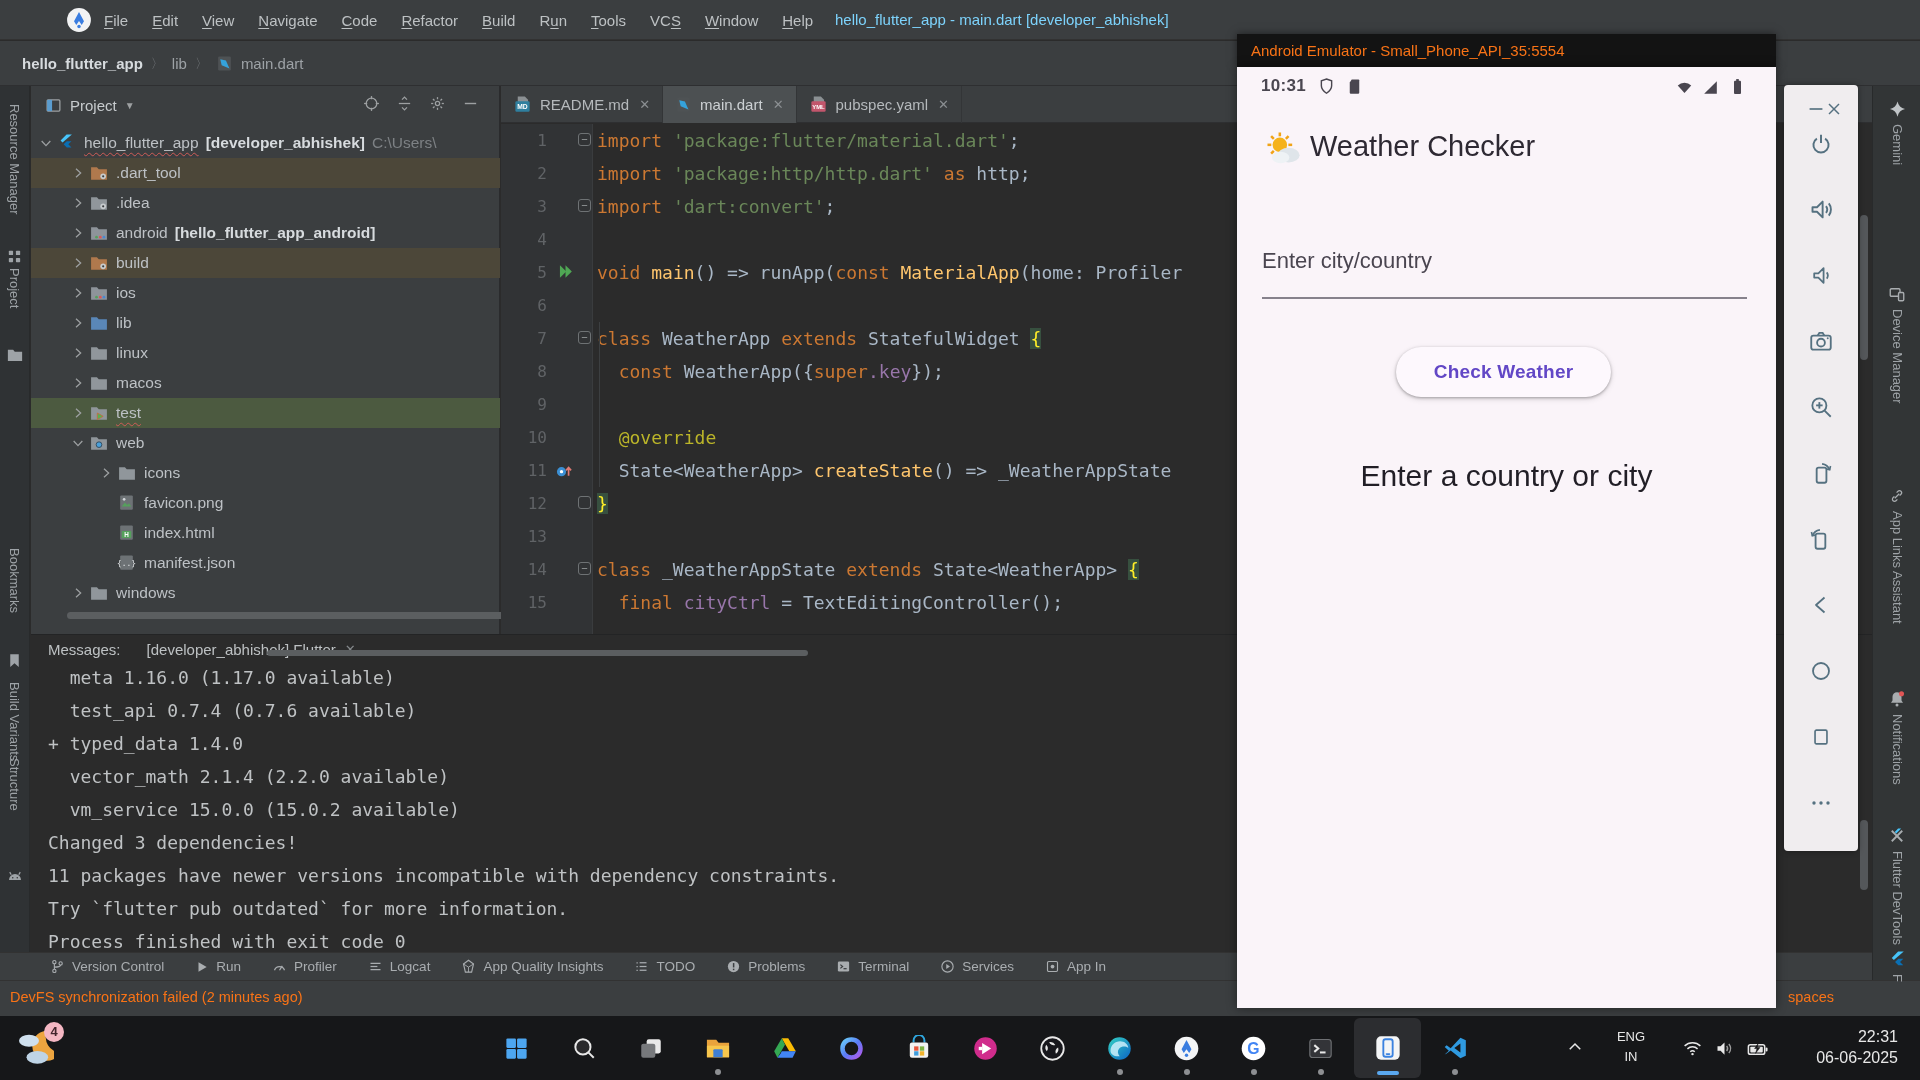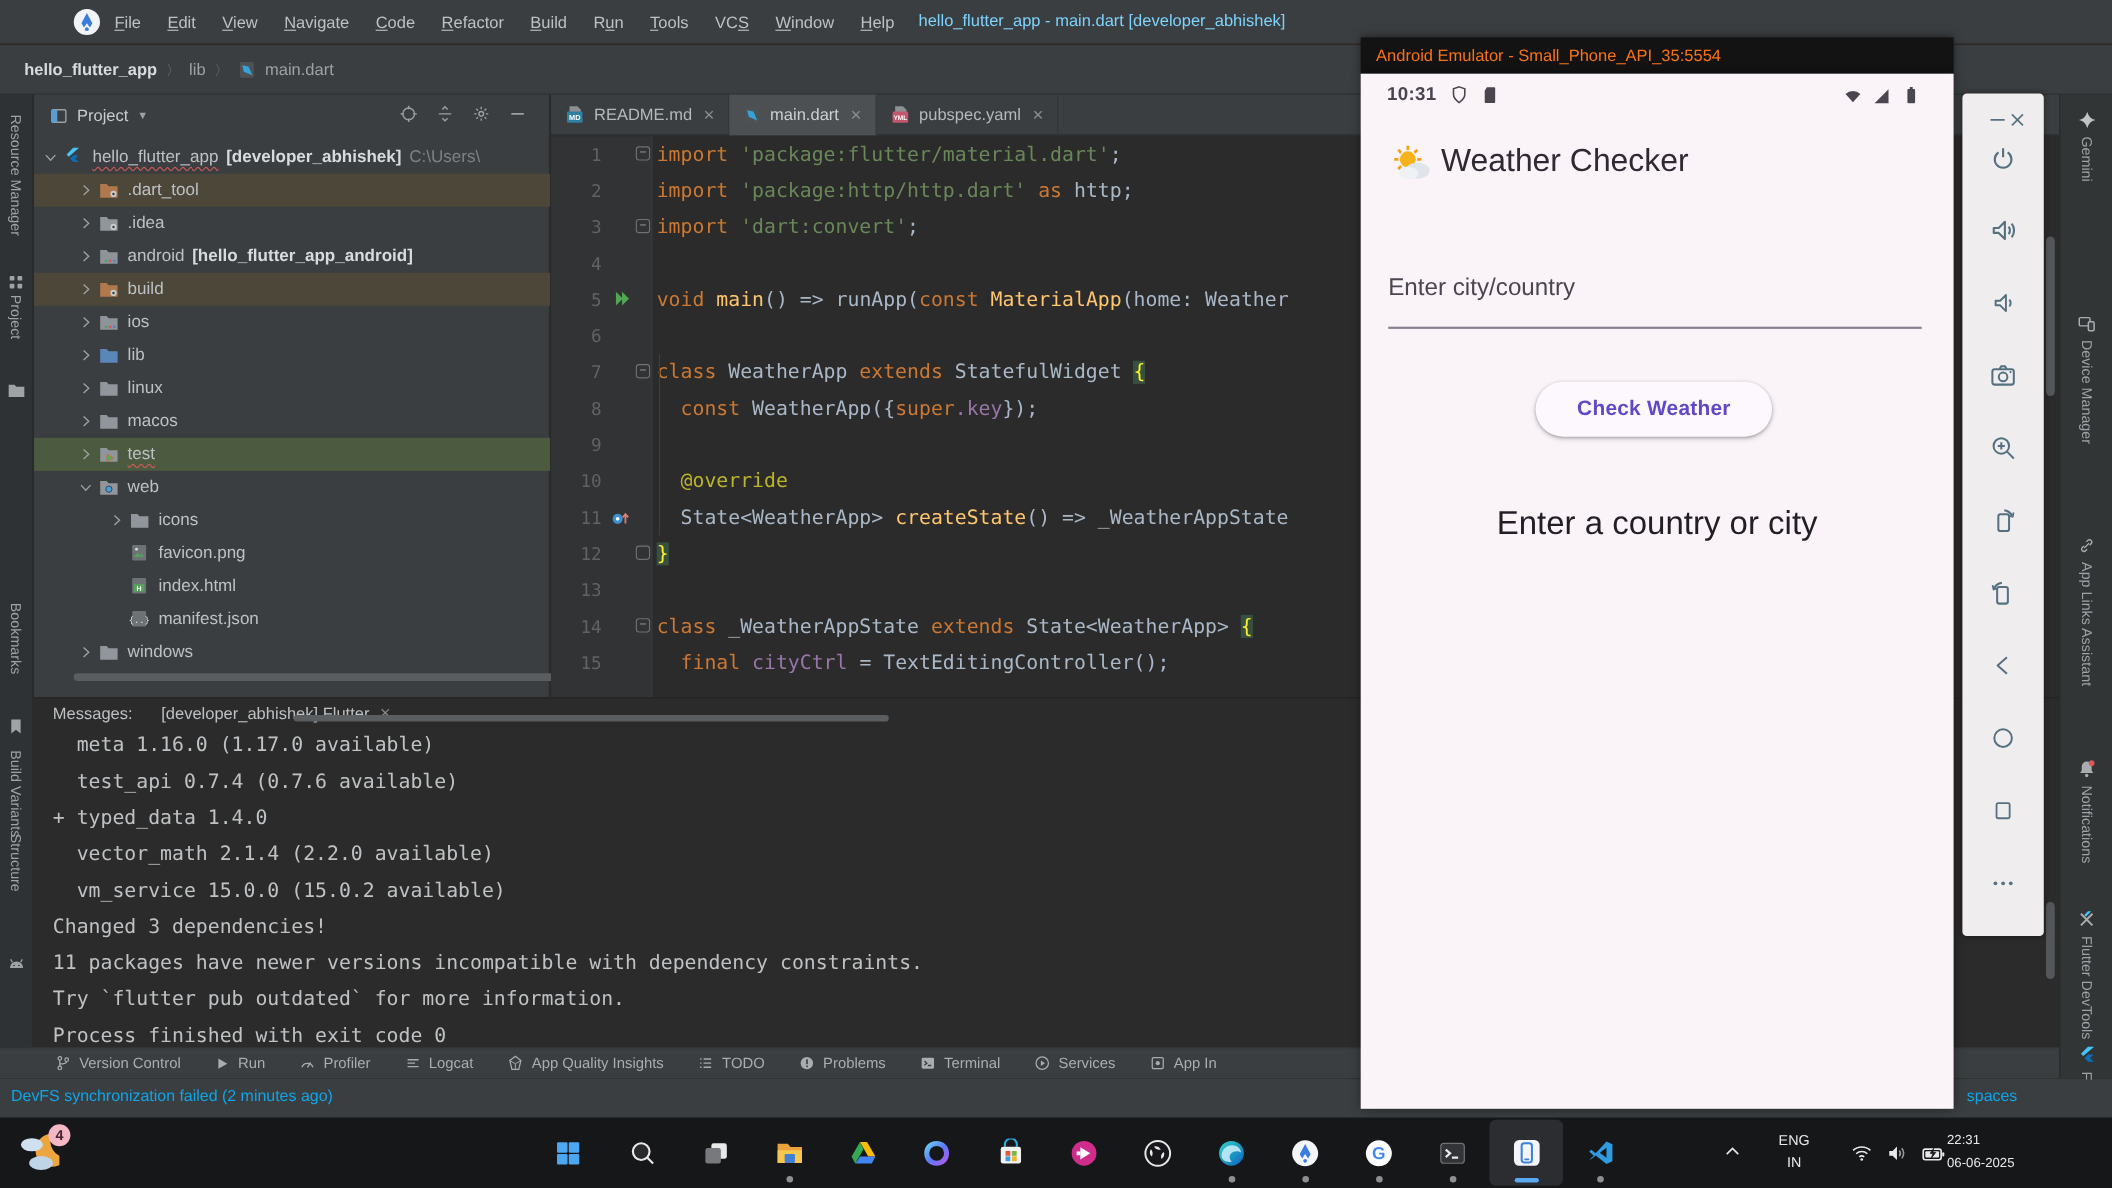--- a/index.html
+++ b/index.html
@@ -65,21 +65,21 @@
   
   .messages { position:absolute; left:31px; top:634px; width:1841px; height:318px; background:#2b2b2b; border-top:1px solid #232425; }
   .msghead { position:absolute; left:0; top:0; height:28px; display:flex; align-items:center; gap:26px; padding-left:17px; color:#bdc1c3; font-size:15px; }
   .msgtab { display:flex; gap:9px; align-items:center; }
   .msgtab .x { color:#85898c; font-size:13px; }
   .console-line { position:absolute; left:17px; height:33px; line-height:33px; color:#bfc2c4; font-family:"DejaVu Sans Mono","Liberation Mono",monospace; font-size:18px; white-space:pre; }
 
   
   .bottombar { position:absolute; left:0; top:952px; width:1920px; height:28px; background:#3b3e40; border-top:1px solid #323232; display:flex; align-items:center; gap:31px; padding-left:50px; }
   .bb-item { display:flex; align-items:center; gap:7px; color:#a9adb0; font-size:13.5px; white-space:nowrap; }
-  .statusbar { position:absolute; left:0; top:980px; width:1920px; height:36px; background:#3b3e40; border-top:1px solid #323232; color:#0ea5e9; font-size:14.5px; }
+  .statusbar { position:absolute; left:0; top:980px; width:1920px; height:36px; background:#3b3e40; border-top:1px solid #323232; color:#f97316; font-size:14.5px; }
   .statusbar .lmsg { position:absolute; left:10px; top:8px; }
   .statusbar .rmsg { position:absolute; left:1788px; top:8px; }
 
   .edscroll { position:absolute; left:1860px; width:8px; border-radius:4px; background:#54575a; }
 
   
   .emu-title { position:absolute; left:1237px; top:34px; width:539px; height:33px; background:#131313; color:#f97316; font-size:15px; line-height:33px; padding-left:14px; box-shadow:0 0 8px rgba(0,0,0,.5); }
   .emu-screen { position:absolute; left:1237px; top:67px; width:539px; height:941px; background:#faf4f9; box-shadow:0 0 10px rgba(0,0,0,.45); }
   .astatus { position:absolute; left:0; top:0; width:100%; height:40px; color:#4a4650; }
   .astatus .t { position:absolute; left:24px; top:9px; font-size:17px; font-weight:bold; letter-spacing:.3px; }
@@ -97,21 +97,21 @@
   .tb-weather { position:absolute; left:14px; top:8px; width:64px; height:48px; }
   .tb-badge { position:absolute; left:30px; top:-2px; min-width:20px; height:20px; border-radius:10px; background:#f4b7c3; color:#42242c; font-size:13px; text-align:center; line-height:20px; font-weight:bold; }
   .tb-icons { position:absolute; left:483px; top:2px; display:flex; }
   .tb-slot { position:relative; width:67px; height:60px; display:flex; align-items:center; justify-content:center; }
   .tb-slot .dot { position:absolute; bottom:3px; left:50%; transform:translateX(-50%); width:6px; height:6px; border-radius:3px; background:#8d8f92; }
   .tb-slot.active { background:#2c2d30; border-radius:6px; }
   .tb-slot.active .dot { width:22px; height:4px; border-radius:2px; background:#5aa8f0; }
   .tray-chev { position:absolute; left:1566px; top:22px; width:20px; height:20px; }
   .tray-lang { position:absolute; left:1608px; top:11px; width:46px; text-align:center; color:#e8e8e8; font-size:13px; line-height:20px; }
   .tray-ico { position:absolute; top:22px; width:22px; height:22px; }
-  .tray-clock { position:absolute; left:1770px; top:10px; width:128px; color:#e8e8e8; font-size:12px; line-height:21px; }
+  .tray-clock { position:absolute; left:1770px; top:10px; width:128px; text-align:right; color:#e8e8e8; font-size:16px; line-height:21px; }
 
   .icon svg { display:block; }
 </style>
 </head>
 <body>
 
 <div id="screen">
 
   <div class="menubar">
     <span class="icon as-logo">
@@ -580,21 +580,21 @@
       <span class="lnum" style="left: 501px; top: 520px;">13</span>
       <span class="lnum" style="left: 501px; top: 553px;">14</span>
       <span class="fold" style="left: 578px; top: 562px;">−</span>
       <span class="lnum" style="left: 501px; top: 586px;">15</span>
     </div>
   <div class="code-clip" id="code-area">
       <div class="code-line" style="top: 0px;"><span class="code-text"><span class="tk-k">import</span><span class="tk-p"> </span><span class="tk-s">'package:flutter/material.dart'</span><span class="tk-p">;</span></span></div>
       <div class="code-line" style="top: 33px;"><span class="code-text"><span class="tk-k">import</span><span class="tk-p"> </span><span class="tk-s">'package:http/http.dart'</span><span class="tk-p"> </span><span class="tk-k">as</span><span class="tk-p"> http;</span></span></div>
       <div class="code-line" style="top: 66px;"><span class="code-text"><span class="tk-k">import</span><span class="tk-p"> </span><span class="tk-s">'dart:convert'</span><span class="tk-p">;</span></span></div>
       <div class="code-line" style="top: 99px;"><span class="code-text"></span></div>
-      <div class="code-line" style="top: 132px;"><span class="code-text"><span class="tk-k">void</span><span class="tk-p"> </span><span class="tk-fn">main</span><span class="tk-p">() =&gt; runApp(</span><span class="tk-k">const</span><span class="tk-p"> </span><span class="tk-cl">MaterialApp</span><span class="tk-p">(home: Weather</span></span></div>
+      <div class="code-line" style="top: 132px;"><span class="code-text"><span class="tk-k">void</span><span class="tk-p"> </span><span class="tk-fn">main</span><span class="tk-p">() =&gt; runApp(</span><span class="tk-k">const</span><span class="tk-p"> </span><span class="tk-cl">MaterialApp</span><span class="tk-p">(home: Profiler</span></span></div>
       <div class="code-line" style="top: 165px;"><span class="code-text"></span></div>
       <div class="code-line" style="top: 198px;"><span class="code-text"><span class="tk-k">class</span><span class="tk-p"> WeatherApp </span><span class="tk-k">extends</span><span class="tk-p"> StatefulWidget </span><span class="tk-brh">{</span></span></div>
       <div class="code-line" style="top: 231px;"><span class="code-text"><span class="tk-p">  </span><span class="tk-k">const</span><span class="tk-p"> WeatherApp({</span><span class="tk-k">super</span><span class="tk-fld">.key</span><span class="tk-p">});</span></span></div>
       <div class="code-line" style="top: 264px;"><span class="code-text"></span></div>
       <div class="code-line" style="top: 297px;"><span class="code-text"><span class="tk-p">  </span><span class="tk-ann">@override</span></span></div>
       <div class="code-line" style="top: 330px;"><span class="code-text"><span class="tk-p">  State&lt;WeatherApp&gt; </span><span class="tk-fn">createState</span><span class="tk-p">() =&gt; _WeatherAppState</span></span></div>
       <div class="code-line" style="top: 363px;"><span class="code-text"><span class="tk-brh">}</span></span></div>
       <div class="code-line" style="top: 396px;"><span class="code-text"></span></div>
       <div class="code-line" style="top: 429px;"><span class="code-text"><span class="tk-k">class</span><span class="tk-p"> _WeatherAppState </span><span class="tk-k">extends</span><span class="tk-p"> State&lt;WeatherApp&gt; </span><span class="tk-brh">{</span></span></div>
       <div class="code-line" style="top: 462px;"><span class="code-text"><span class="tk-p">  </span><span class="tk-k">final</span><span class="tk-p"> </span><span class="tk-fld">cityCtrl</span><span class="tk-p"> = TextEditingController();</span></span></div>

